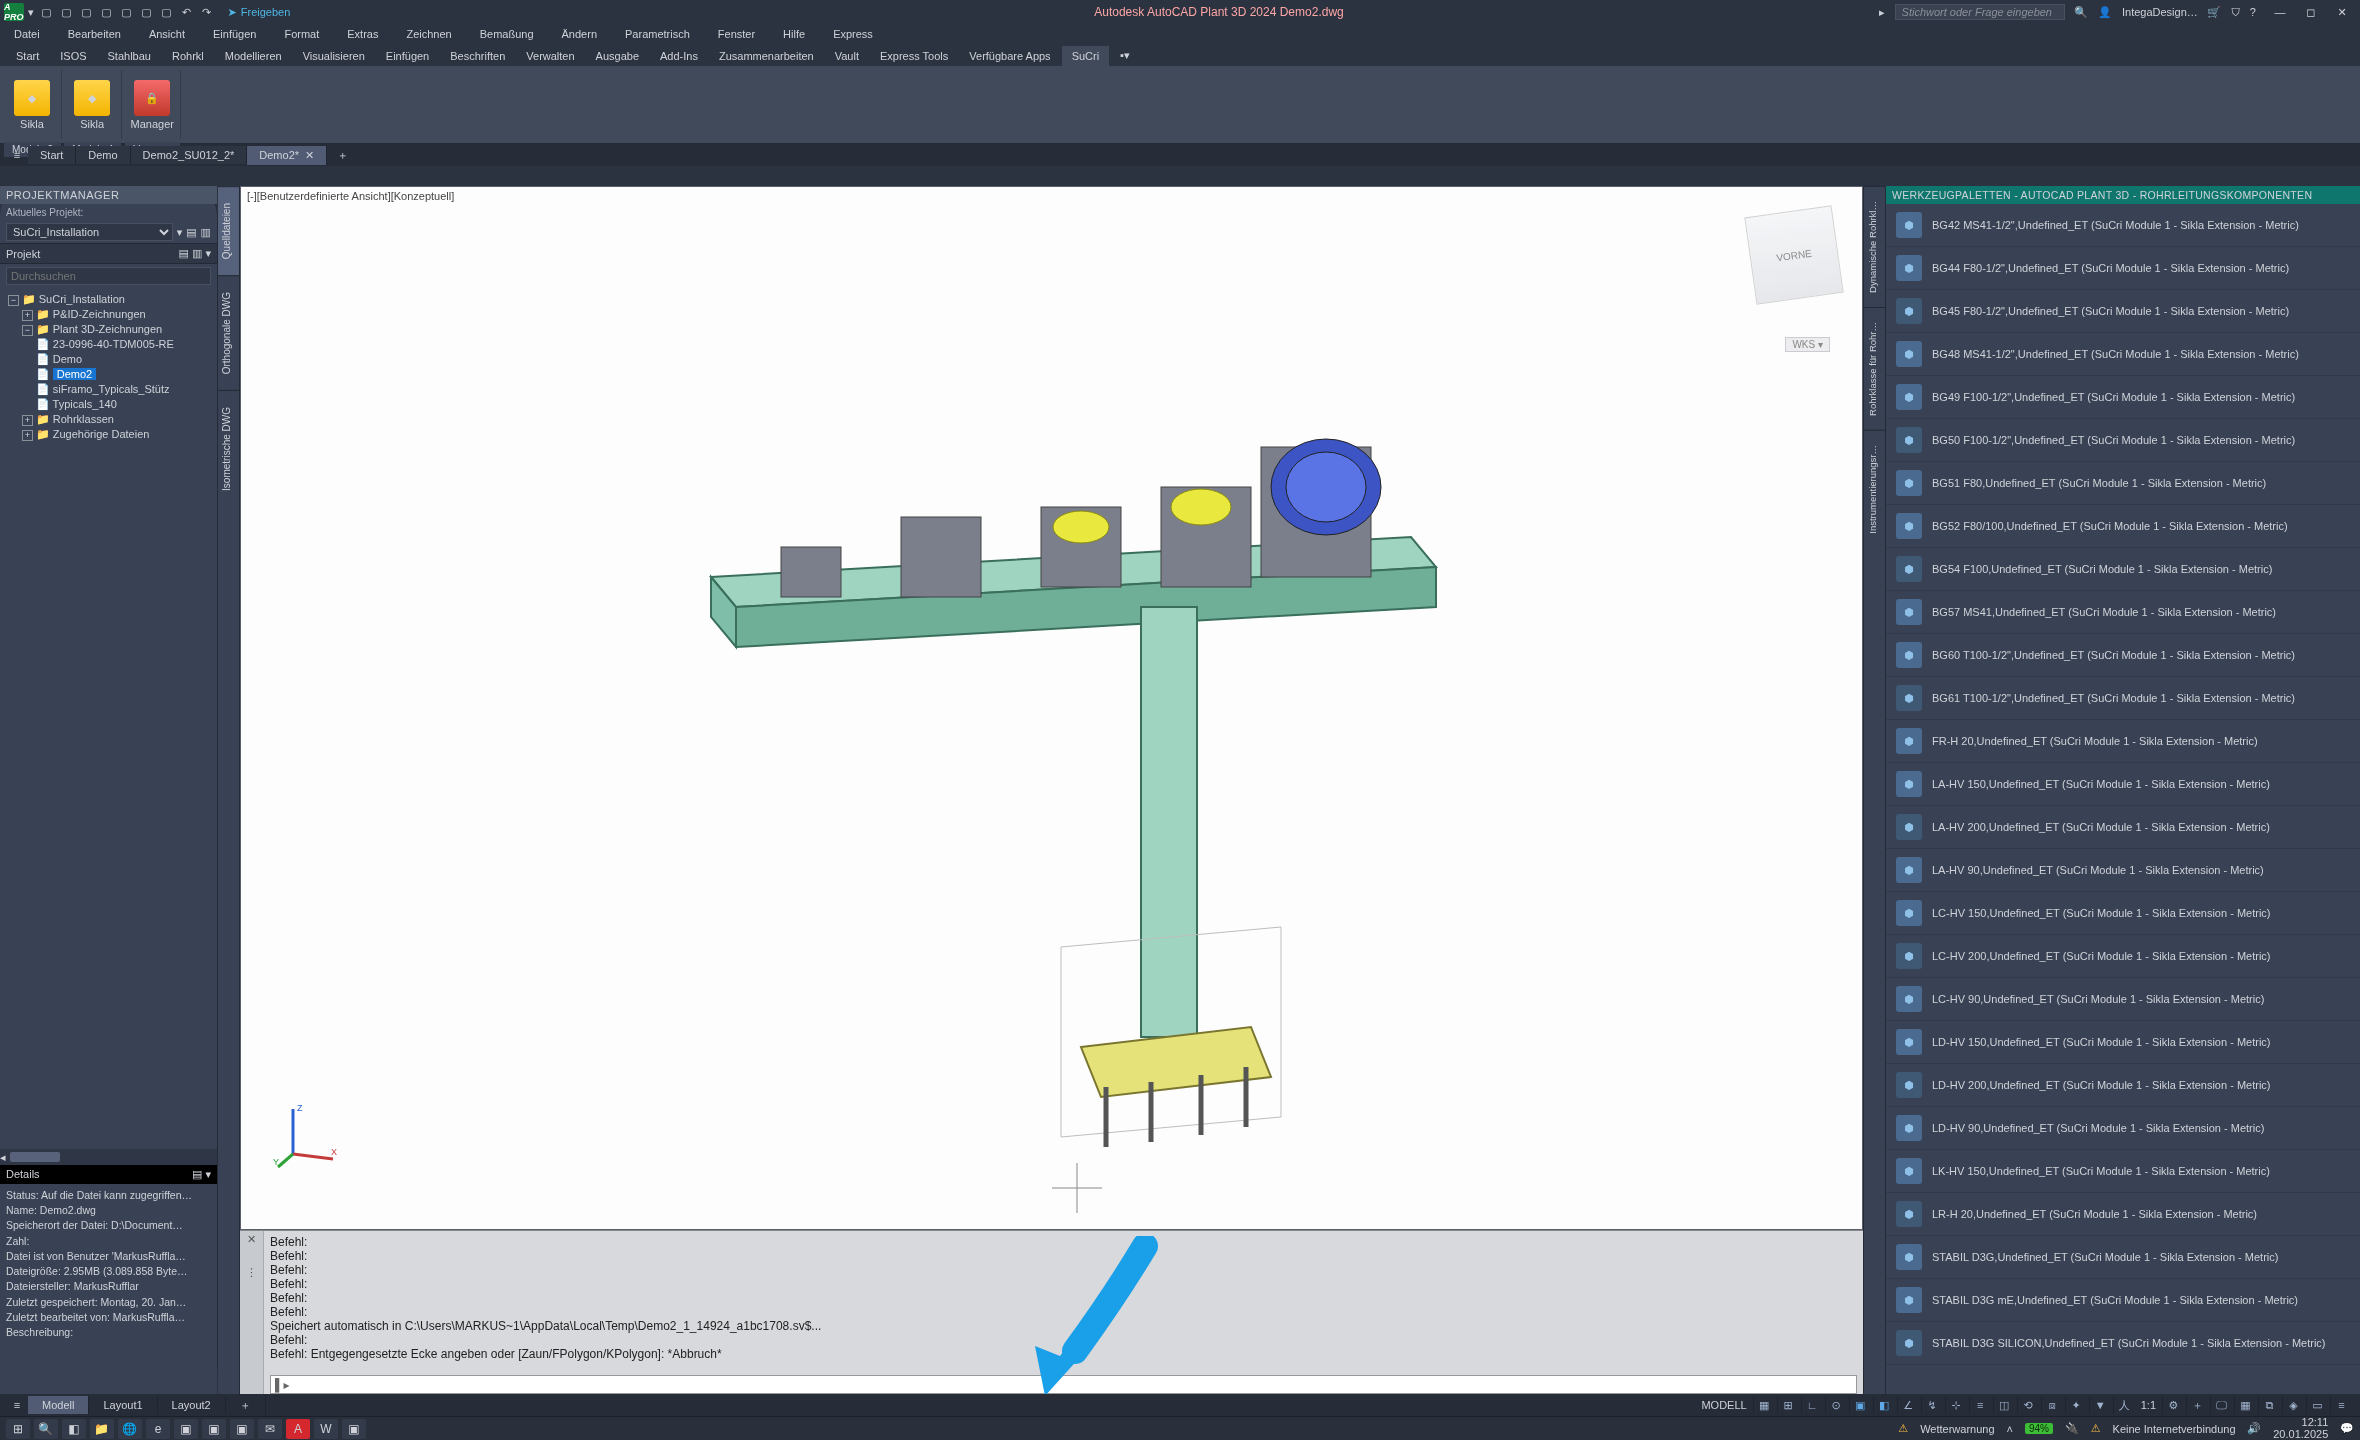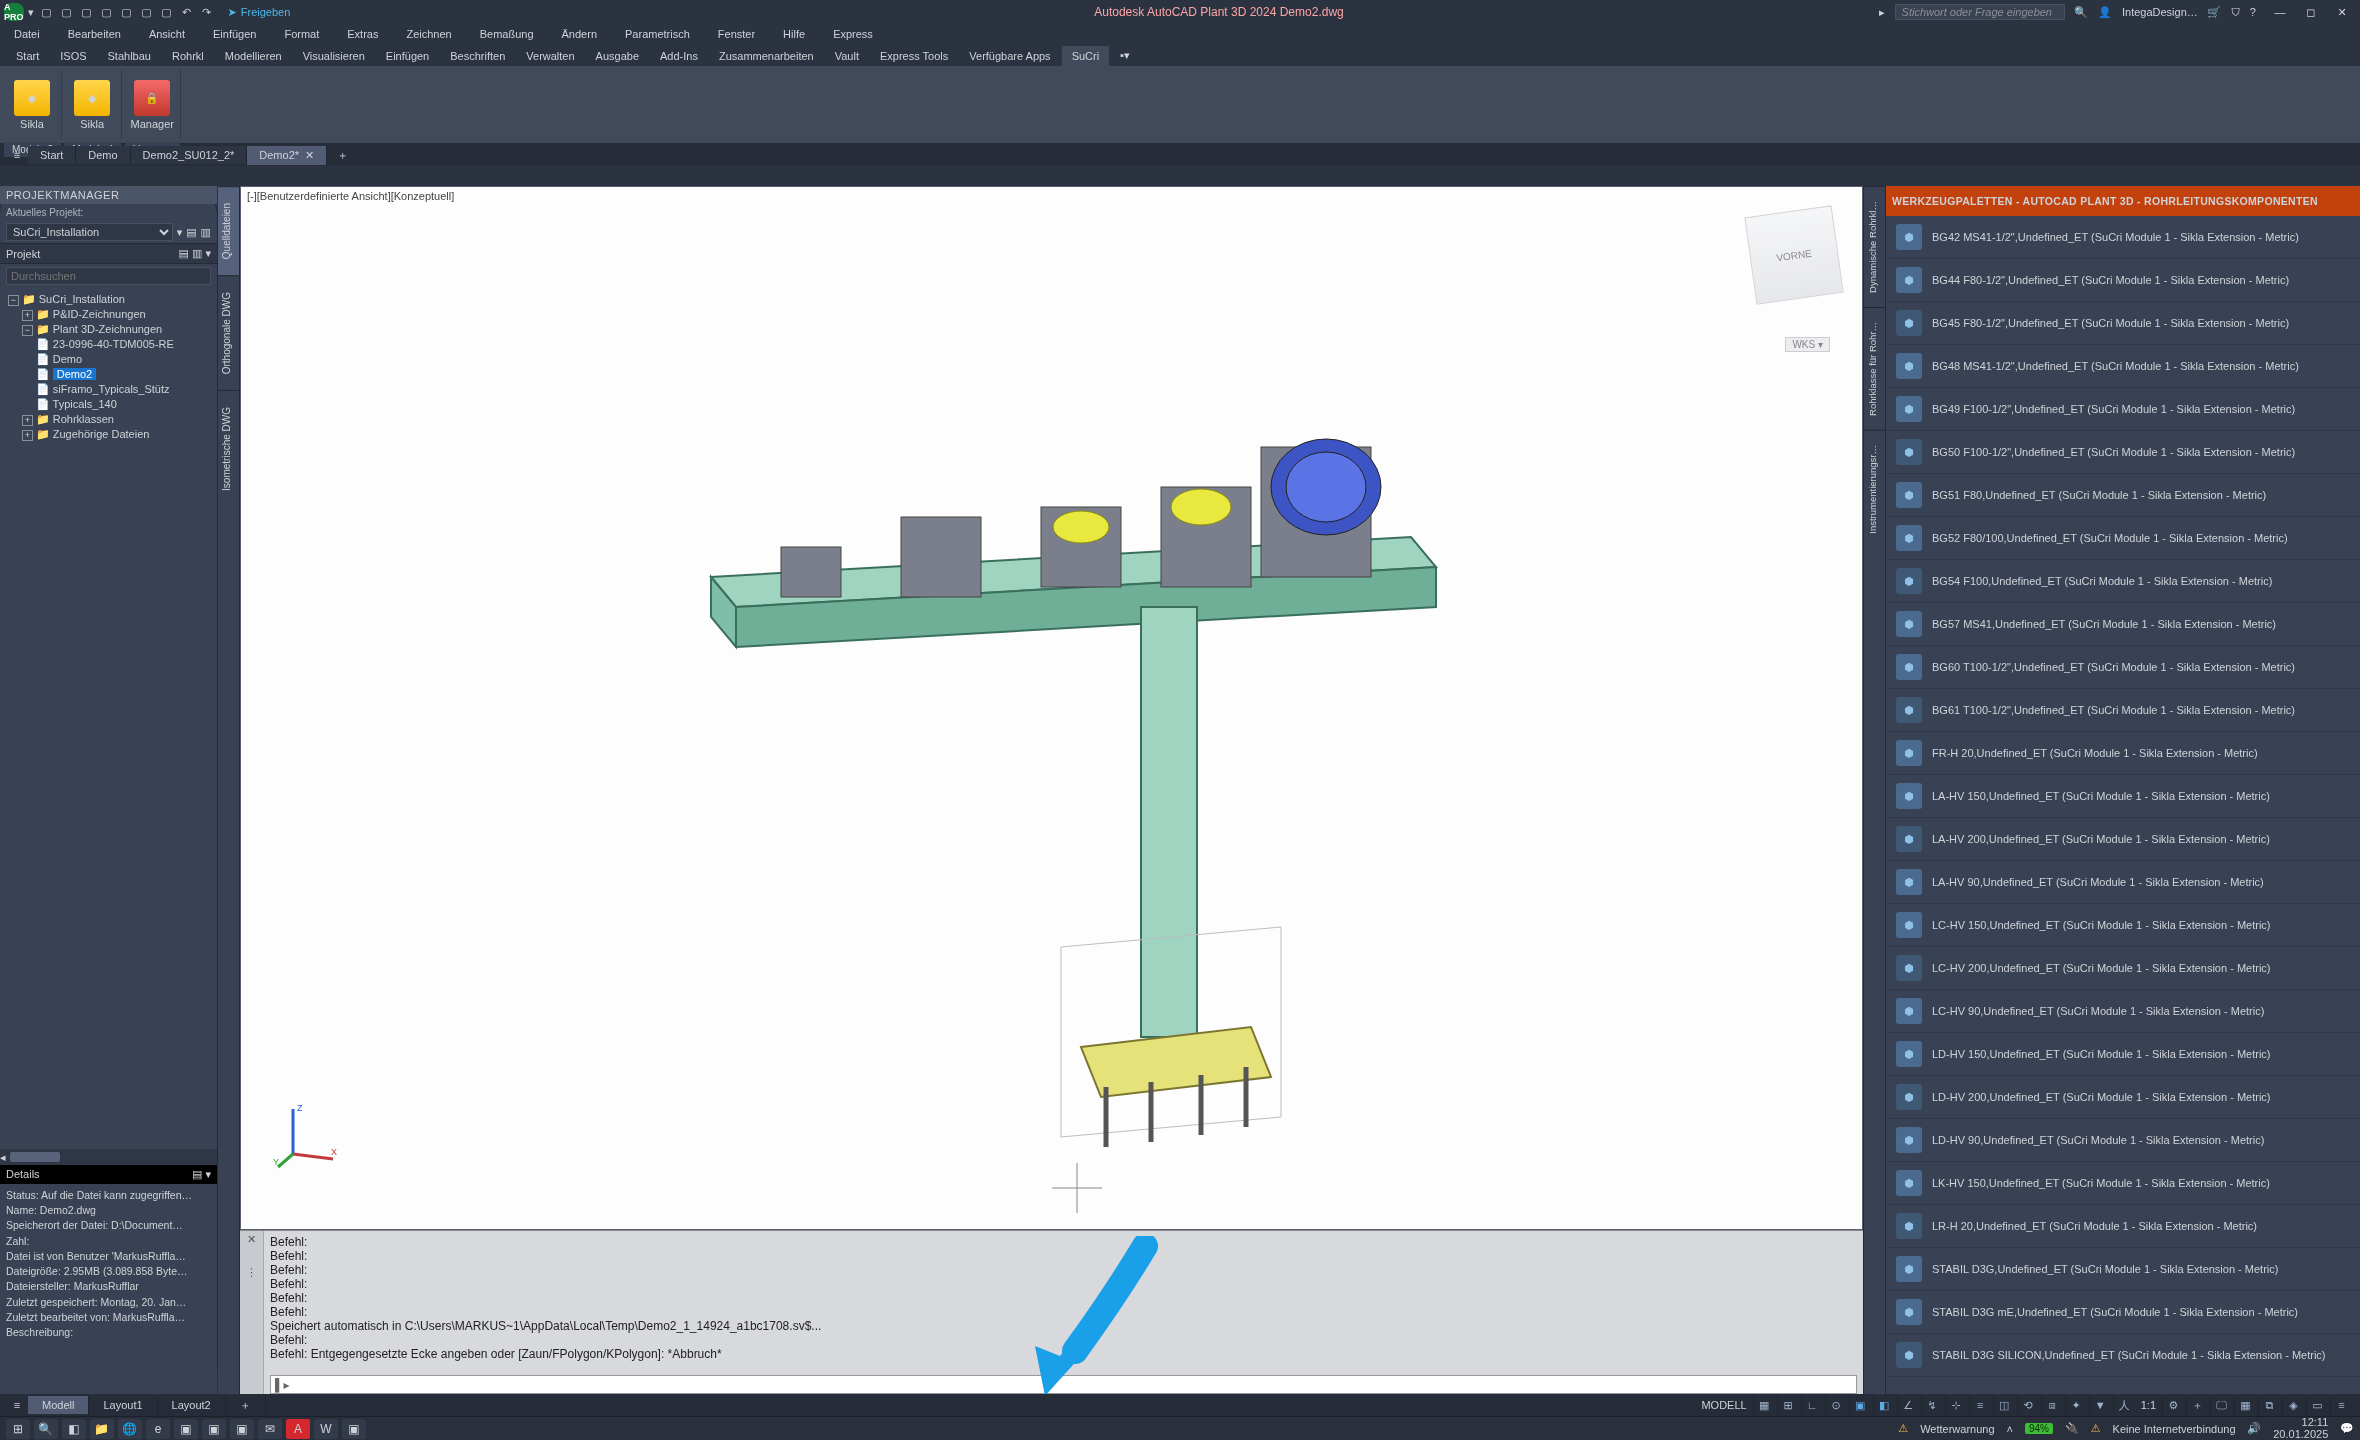--- a/index.html
+++ b/index.html
@@ -1,21 +1,21 @@
 <!DOCTYPE html>
 <html><head>
 <meta charset="utf-8">
 <style>
 * { margin: 0; padding: 0; box-sizing: border-box; font-family: "Segoe UI", Arial, sans-serif; }
 body { background: #2c3340; color: #cfd2d8; font-size: 11px; overflow: hidden; width: 2360px; height: 1440px; position: relative; }
 
 
 .titlebar { height: 24px; background: #2c3340; display: flex; align-items: center; padding: 0 4px; }
 .titlebar .left { display: flex; align-items: center; gap: 4px; }
-.titlebar .app-icon { width: 20px; height: 18px; background: #15803d; border-radius: 8px; display: flex; align-items: center; justify-content: center; color: #fff; font-weight: bold; font-size: 9px; }
+.titlebar .app-icon { width: 20px; height: 18px; background: #15803d; border-radius: 2px; display: flex; align-items: center; justify-content: center; color: #fff; font-weight: bold; font-size: 9px; font-style: italic; }
 .titlebar .qat { display: flex; gap: 2px; }
 .titlebar .qat span { width: 18px; height: 18px; display: flex; align-items: center; justify-content: center; color: #cfd2d8; }
 .titlebar .share { display: flex; align-items: center; gap: 4px; color: #4db6e4; margin-left: 8px; }
 .titlebar .center { position: absolute; left: 50%; transform: translateX(-50%); color: #fca5a5; font-size: 12px; margin-left: 39px; }
 .titlebar .right { margin-left: auto; display: flex; align-items: center; gap: 10px; }
 .titlebar .search-hint { background: #3a4150; border: 1px solid #4a5060; padding: 1px 6px; font-size: 11px; color: #8a9099; width: 170px; font-style: italic; }
 .titlebar .win-btns span { width: 28px; display: inline-flex; justify-content: center; }
 
 
 .menubar { height: 20px; background: #2c3340; display: flex; align-items: center; padding: 0 6px; gap: 12px; }
@@ -92,21 +92,21 @@
 .cmdwin .inputrow .prompt { width: 14px; text-align: center; color: #666; }
 .cmdwin input { flex: 1; border: none; outline: none; font-family: Consolas, monospace; font-size: 12px; }
 
 
 .arrow { position: absolute; pointer-events: none; }
 
 
 .rstrip { width: 22px; background: #394254; display: flex; flex-direction: column; border-left: 1px solid #242a35; }
 .rstrip span { writing-mode: vertical-rl; transform: rotate(180deg); padding: 14px 3px; font-size: 9.5px; text-align: center; border-bottom: 1px solid #242a35; }
 .palette { width: 475px; background: #394254; display: flex; flex-direction: column; border-left: 1px solid #242a35; }
-.palette .hdr { background: #c2410c; padding: 9px 6px; font-size: 10.5px; letter-spacing: .3px; font-weight: bold; }
+.palette .hdr { background: #0f766e; padding: 3px 6px; font-size: 10.5px; letter-spacing: .3px; }
 .palette .list { flex: 1; overflow: auto; }
 .palette .item { display: flex; align-items: center; gap: 10px; padding: 8px 10px; border-bottom: 1px solid #323a49; font-size: 11px; }
 .palette .item .thumb { width: 26px; height: 26px; background: #4a6a8f; border-radius: 3px; display: flex; align-items: center; justify-content: center; color: #8fc1e8; }
 .palette .item .thumb.alt { background: #3f5873; }
 
 
 .bottom-tabs { position: absolute; bottom: 24px; left: 0; right: 0; height: 22px; background: #262c38; display: flex; align-items: center; padding-left: 6px; }
 .bottom-tabs .hamb { width: 22px; text-align: center; }
 .bottom-tabs .tab { padding: 3px 14px; font-size: 11px; border-right: 1px solid #1e2430; }
 .bottom-tabs .tab.active { background: #515c74; }

